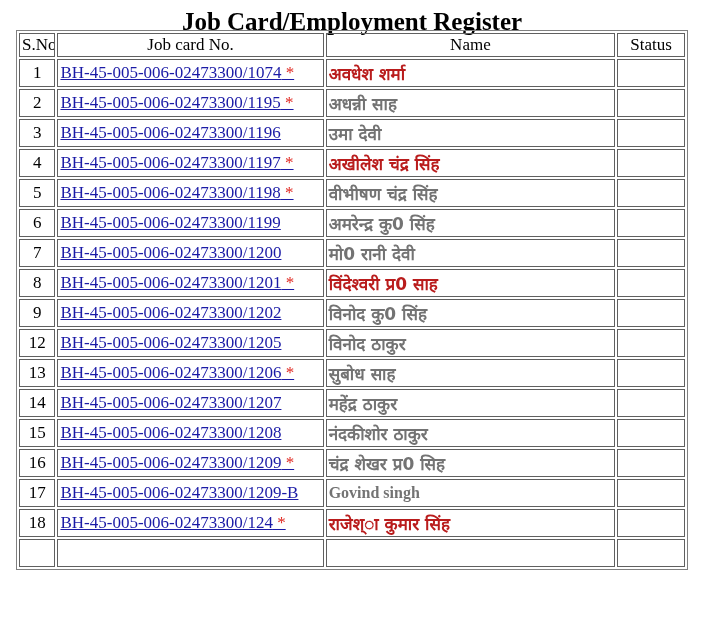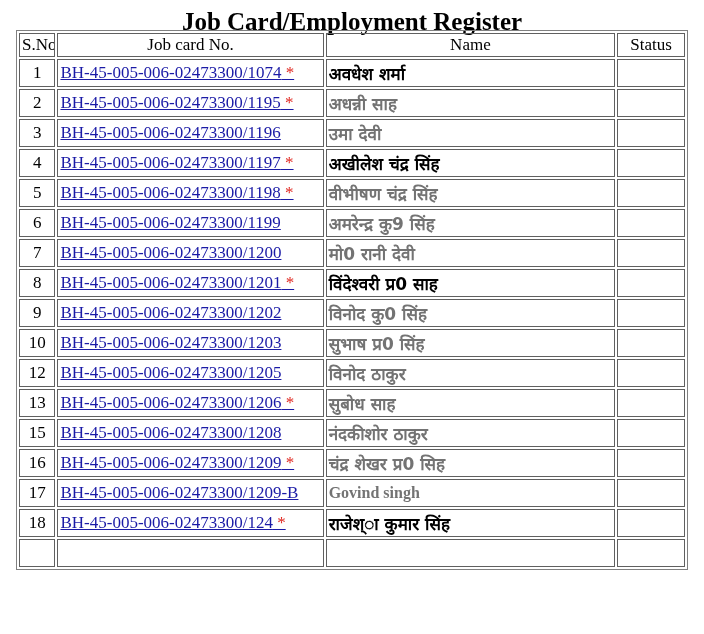--- a/index.html
+++ b/index.html
@@ -62,21 +62,21 @@
     font-weight: bold;
     font-size: 17px;
     padding-left: 3px;
   }
   td.name.latin {
     font-family: Liberation Serif, serif;
     font-size: 16px;
     font-weight: bold;
     margin-left: 46px;
   }
-  .c-orange { color: #000000; }
+  .c-orange { color: #b91c1c; }
   .c-green { color: #737373; }
 </style>
 </head>
 <body>
 
 <h1 class="page-title">Job Card/Employment Register</h1>
 
 <table class="register">
   <colgroup>
     <col style="width:36px">
@@ -119,21 +119,21 @@
       </tr>
       <tr>
         <td class="sno">5</td>
         <td class="jobcard"><a><span>BH-45-005-006-02473300/1198</span><span class="star"> *</span></a></td>
         <td class="name c-green">वीभीषण चंद्र सिंह</td>
         <td class="status"></td>
       </tr>
       <tr>
         <td class="sno">6</td>
         <td class="jobcard"><a><span>BH-45-005-006-02473300/1199</span><span class="star"></span></a></td>
-        <td class="name c-green">अमरेन्द्र कु9 सिंह</td>
+        <td class="name c-green">अमरेन्द्र कु0 सिंह</td>
         <td class="status"></td>
       </tr>
       <tr>
         <td class="sno">7</td>
         <td class="jobcard"><a><span>BH-45-005-006-02473300/1200</span><span class="star"></span></a></td>
         <td class="name c-green">मो0 रानी देवी</td>
         <td class="status"></td>
       </tr>
       <tr>
         <td class="sno">8</td>
@@ -141,35 +141,35 @@
         <td class="name c-orange">विंदेश्वरी प्र0 साह</td>
         <td class="status"></td>
       </tr>
       <tr>
         <td class="sno">9</td>
         <td class="jobcard"><a><span>BH-45-005-006-02473300/1202</span><span class="star"></span></a></td>
         <td class="name c-green">विनोद कु0 सिंह</td>
         <td class="status"></td>
       </tr>
       <tr>
-        <td class="sno">10</td>
-        <td class="jobcard"><a><span>BH-45-005-006-02473300/1203</span><span class="star"></span></a></td>
-        <td class="name c-green">सुभाष प्र0 सिंह</td>
-        <td class="status"></td>
-      </tr>
-      <tr>
         <td class="sno">12</td>
         <td class="jobcard"><a><span>BH-45-005-006-02473300/1205</span><span class="star"></span></a></td>
         <td class="name c-green">विनोद ठाकुर</td>
         <td class="status"></td>
       </tr>
       <tr>
         <td class="sno">13</td>
         <td class="jobcard"><a><span>BH-45-005-006-02473300/1206</span><span class="star"> *</span></a></td>
         <td class="name c-green">सुबोध साह</td>
+        <td class="status"></td>
+      </tr>
+      <tr>
+        <td class="sno">14</td>
+        <td class="jobcard"><a><span>BH-45-005-006-02473300/1207</span><span class="star"></span></a></td>
+        <td class="name c-green">महेंद्र ठाकुर</td>
         <td class="status"></td>
       </tr>
       <tr>
         <td class="sno">15</td>
         <td class="jobcard"><a><span>BH-45-005-006-02473300/1208</span><span class="star"></span></a></td>
         <td class="name c-green">नंदकीशोर ठाकुर</td>
         <td class="status"></td>
       </tr>
       <tr>
         <td class="sno">16</td>

